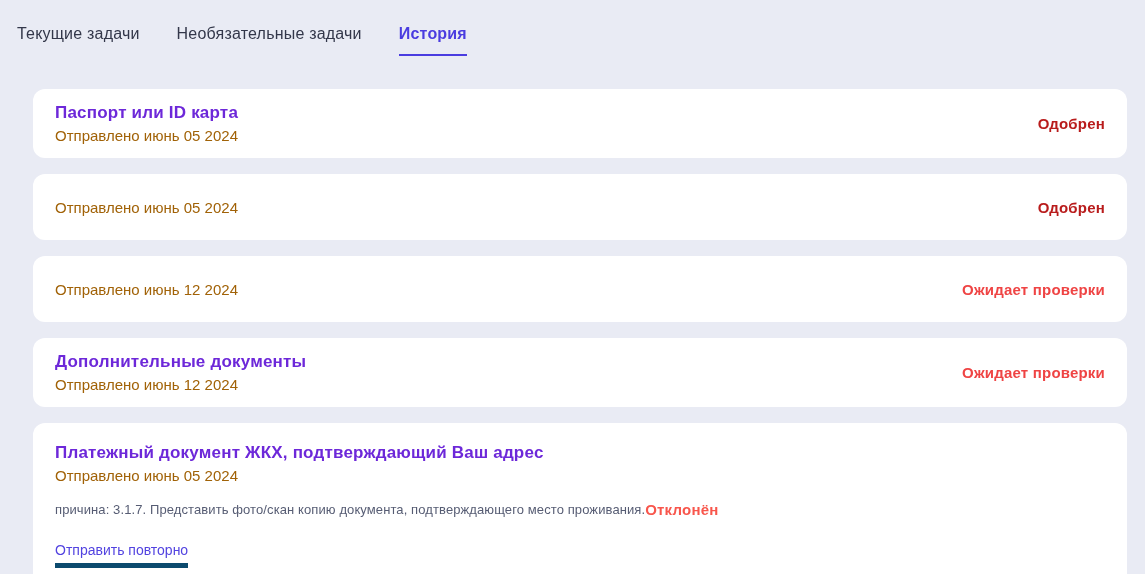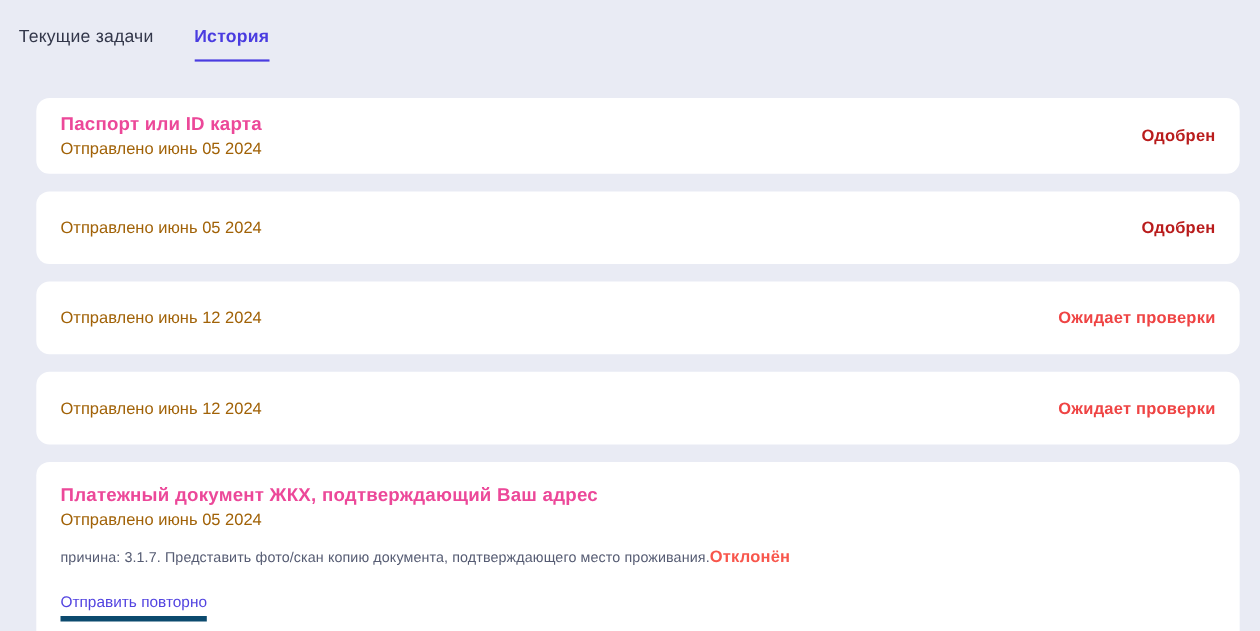--- a/index.html
+++ b/index.html
@@ -40,21 +40,21 @@
   }
   .card.card-row {
     display: flex;
     justify-content: space-between;
     align-items: center;
     min-height: 66px;
   }
   .card-title {
     font-size: 17px;
     font-weight: bold;
-    color: #ec4899;
+    color: #6d28d9;
     line-height: 23px;
     letter-spacing: 0.2px;
   }
   .card-sent {
     font-size: 15px;
     color: #a16207;
     line-height: 20px;
     margin-top: 2px;
   }
   .status {
@@ -88,20 +88,21 @@
     padding-bottom: 5px;
     border-bottom: 5px solid #0c4a6e;
     cursor: pointer;
   }
 </style>
 </head>
 <body>
 
 <div class="tab-bar">
     <div class="tab">Текущие задачи</div>
+    <div class="tab">Необязательные задачи</div>
     <div class="tab active">История</div>
   </div>
 <div class="history-list">
     <div class="card card-row">
       <div class="card-main">
         <div class="card-title">Паспорт или ID карта</div>
         <div class="card-sent">Отправлено июнь 05 2024</div>
       </div>
       <div class="status approved">Одобрен</div>
     </div>
@@ -112,20 +113,21 @@
       <div class="status approved">Одобрен</div>
     </div>
     <div class="card card-row">
       <div class="card-main">
         <div class="card-sent">Отправлено июнь 12 2024</div>
       </div>
       <div class="status pending">Ожидает проверки</div>
     </div>
     <div class="card card-row">
       <div class="card-main">
+        <div class="card-title">Дополнительные документы</div>
         <div class="card-sent">Отправлено июнь 12 2024</div>
       </div>
       <div class="status pending">Ожидает проверки</div>
     </div>
     <div class="card card-tall"><div class="card-title">Платежный документ ЖКХ, подтверждающий Ваш адрес</div><div class="card-sent">Отправлено июнь 05 2024</div><div class="reason-row">
         <div class="reason">причина: 3.1.7. Представить фото/скан копию документа, подтверждающего место проживания.</div>
         <div class="status rejected">Отклонён</div>
       </div><div class="resend">Отправить повторно</div></div>
   </div>
 

